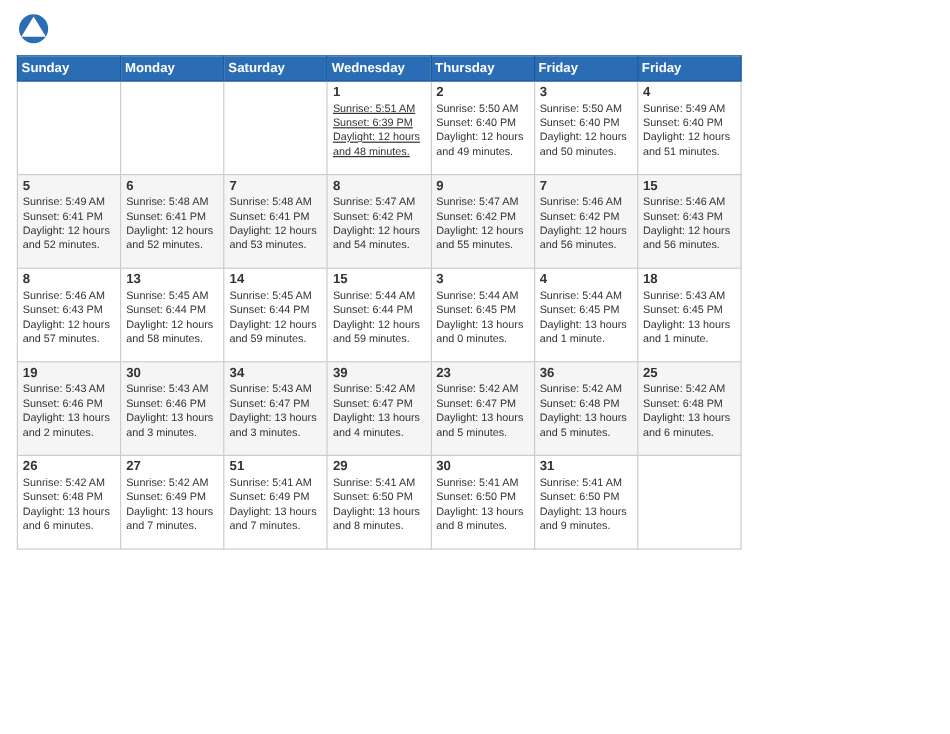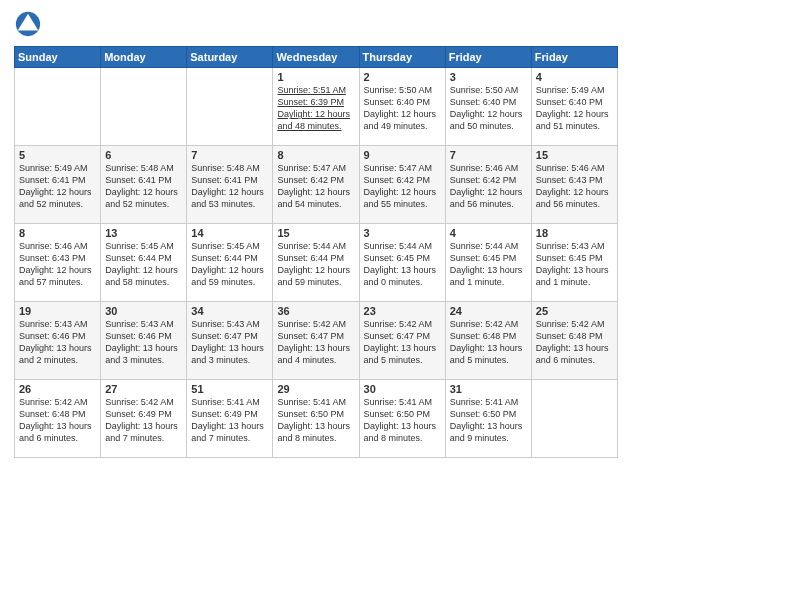--- a/index.html
+++ b/index.html
@@ -285,35 +285,35 @@
 and 3 minutes.</div>
           </td>
           <td>
             <span class="day-number">34</span>
             <div class="day-info" style="white-space: pre-line;">Sunrise: 5:43 AM
 Sunset: 6:47 PM
 Daylight: 13 hours
 and 3 minutes.</div>
           </td>
           <td>
+            <span class="day-number">39</span>
+            <div class="day-info" style="white-space: pre-line;">Sunrise: 5:42 AM
+Sunset: 6:47 PM
+Daylight: 13 hours
+and 4 minutes.</div>
+          </td>
+          <td>
+            <span class="day-number">23</span>
+            <div class="day-info" style="white-space: pre-line;">Sunrise: 5:42 AM
+Sunset: 6:47 PM
+Daylight: 13 hours
+and 5 minutes.</div>
+          </td>
+          <td>
             <span class="day-number">36</span>
-            <div class="day-info" style="white-space: pre-line;">Sunrise: 5:42 AM
-Sunset: 6:47 PM
-Daylight: 13 hours
-and 4 minutes.</div>
-          </td>
-          <td>
-            <span class="day-number">23</span>
-            <div class="day-info" style="white-space: pre-line;">Sunrise: 5:42 AM
-Sunset: 6:47 PM
-Daylight: 13 hours
-and 5 minutes.</div>
-          </td>
-          <td>
-            <span class="day-number">24</span>
             <div class="day-info" style="white-space: pre-line;">Sunrise: 5:42 AM
 Sunset: 6:48 PM
 Daylight: 13 hours
 and 5 minutes.</div>
           </td>
           <td>
             <span class="day-number">25</span>
             <div class="day-info" style="white-space: pre-line;">Sunrise: 5:42 AM
 Sunset: 6:48 PM
 Daylight: 13 hours

